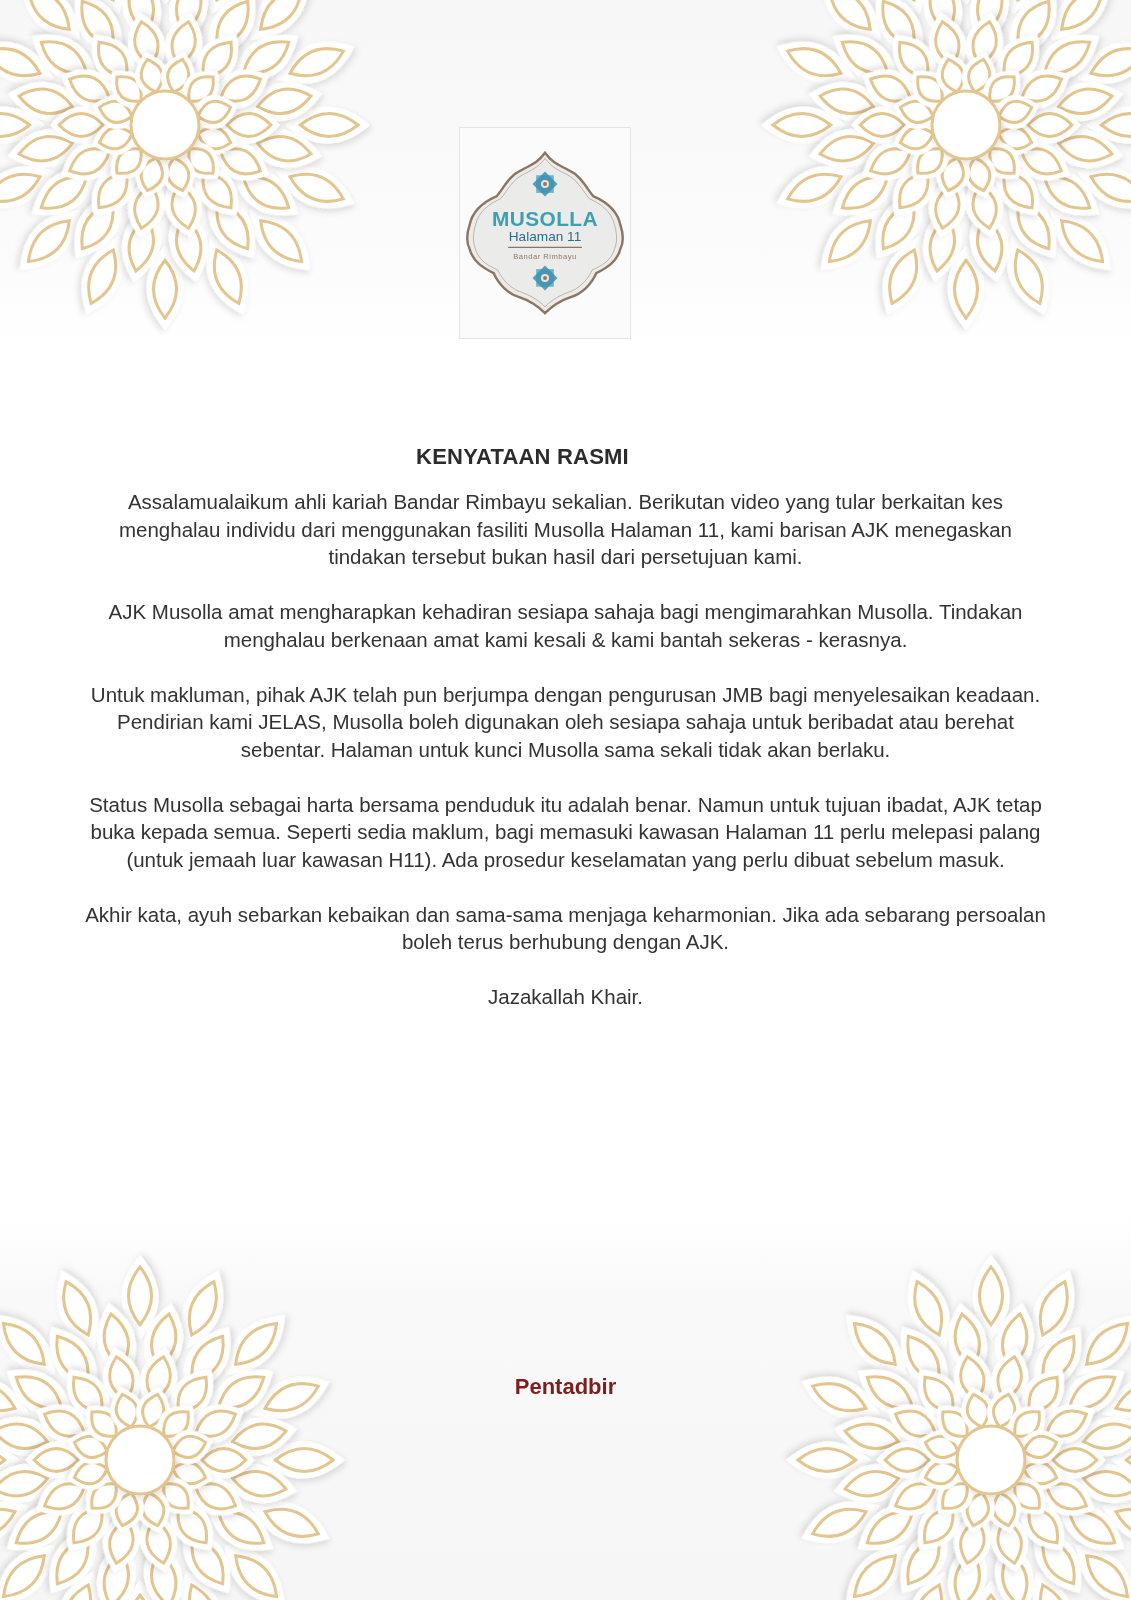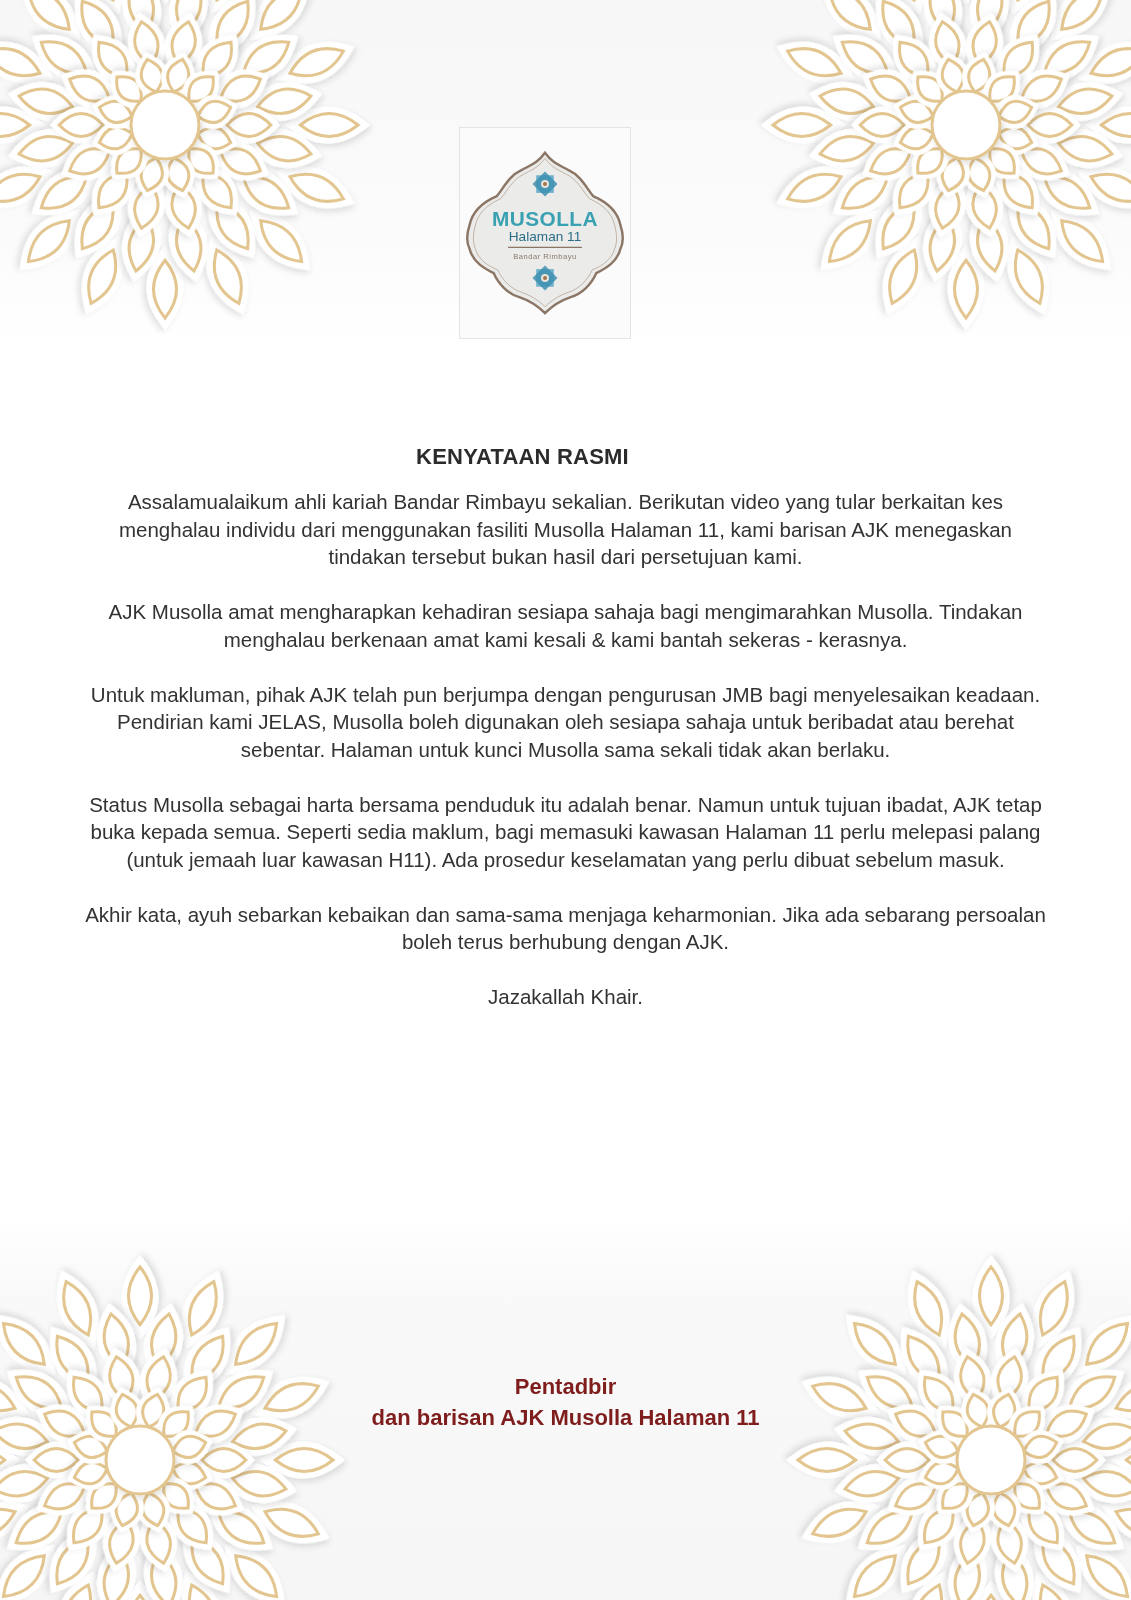--- a/index.html
+++ b/index.html
@@ -1048,14 +1048,13 @@
   <p>Assalamualaikum ahli kariah Bandar Rimbayu sekalian. Berikutan video yang tular berkaitan kes menghalau individu dari menggunakan fasiliti Musolla Halaman 11, kami barisan AJK menegaskan tindakan tersebut bukan hasil dari persetujuan kami.</p>
   <p>AJK Musolla amat mengharapkan kehadiran sesiapa sahaja bagi mengimarahkan Musolla. Tindakan menghalau berkenaan amat kami kesali &amp; kami bantah sekeras - kerasnya.</p>
   <p>Untuk makluman, pihak AJK telah pun berjumpa dengan pengurusan JMB bagi menyelesaikan keadaan. Pendirian kami JELAS, Musolla boleh digunakan oleh sesiapa sahaja untuk beribadat atau berehat sebentar. Halaman untuk kunci Musolla sama sekali tidak akan berlaku.</p>
   <p>Status Musolla sebagai harta bersama penduduk itu adalah benar. Namun untuk tujuan ibadat, AJK tetap buka kepada semua. Seperti sedia maklum, bagi memasuki kawasan Halaman 11 perlu melepasi palang (untuk jemaah luar kawasan H11). Ada prosedur keselamatan yang perlu dibuat sebelum masuk.</p>
   <p>Akhir kata, ayuh sebarkan kebaikan dan sama-sama menjaga keharmonian. Jika ada sebarang persoalan boleh terus berhubung dengan AJK.</p>
   <p>Jazakallah Khair.</p>
 </div>
 
 <div class="sign">
   <div>Pentadbir</div>
-  <div>dan barisan AJK Musolla Halaman 11</div>
 </div>
 
 </body></html>

